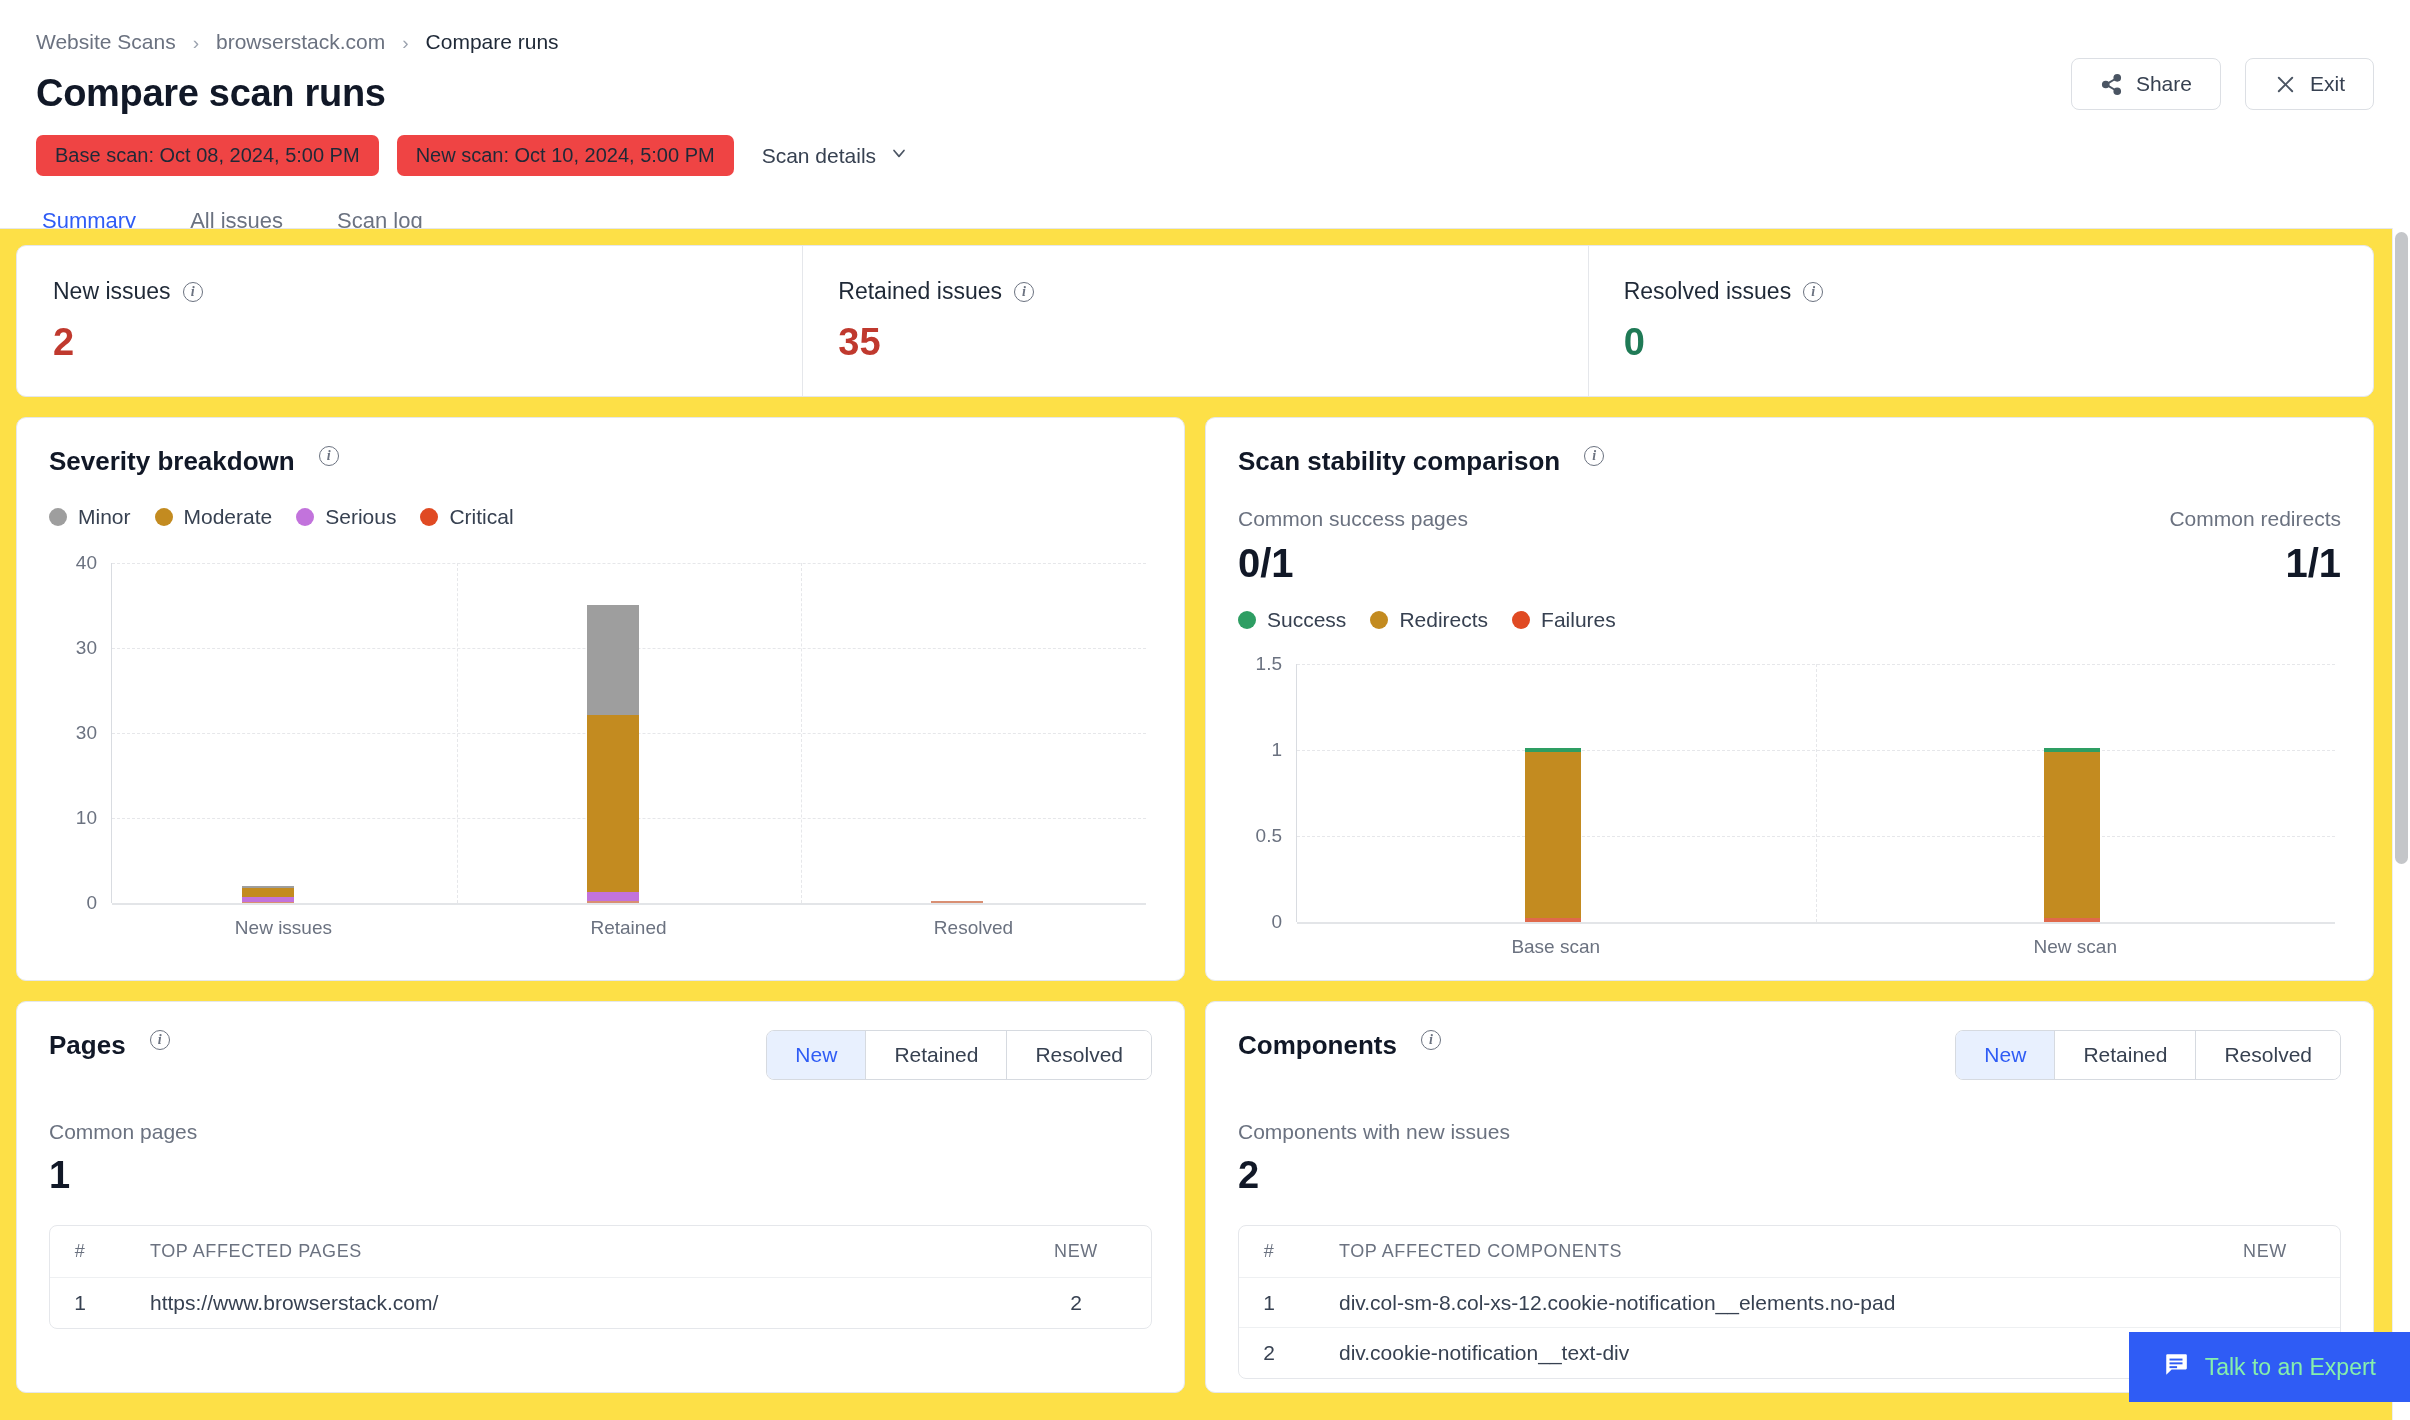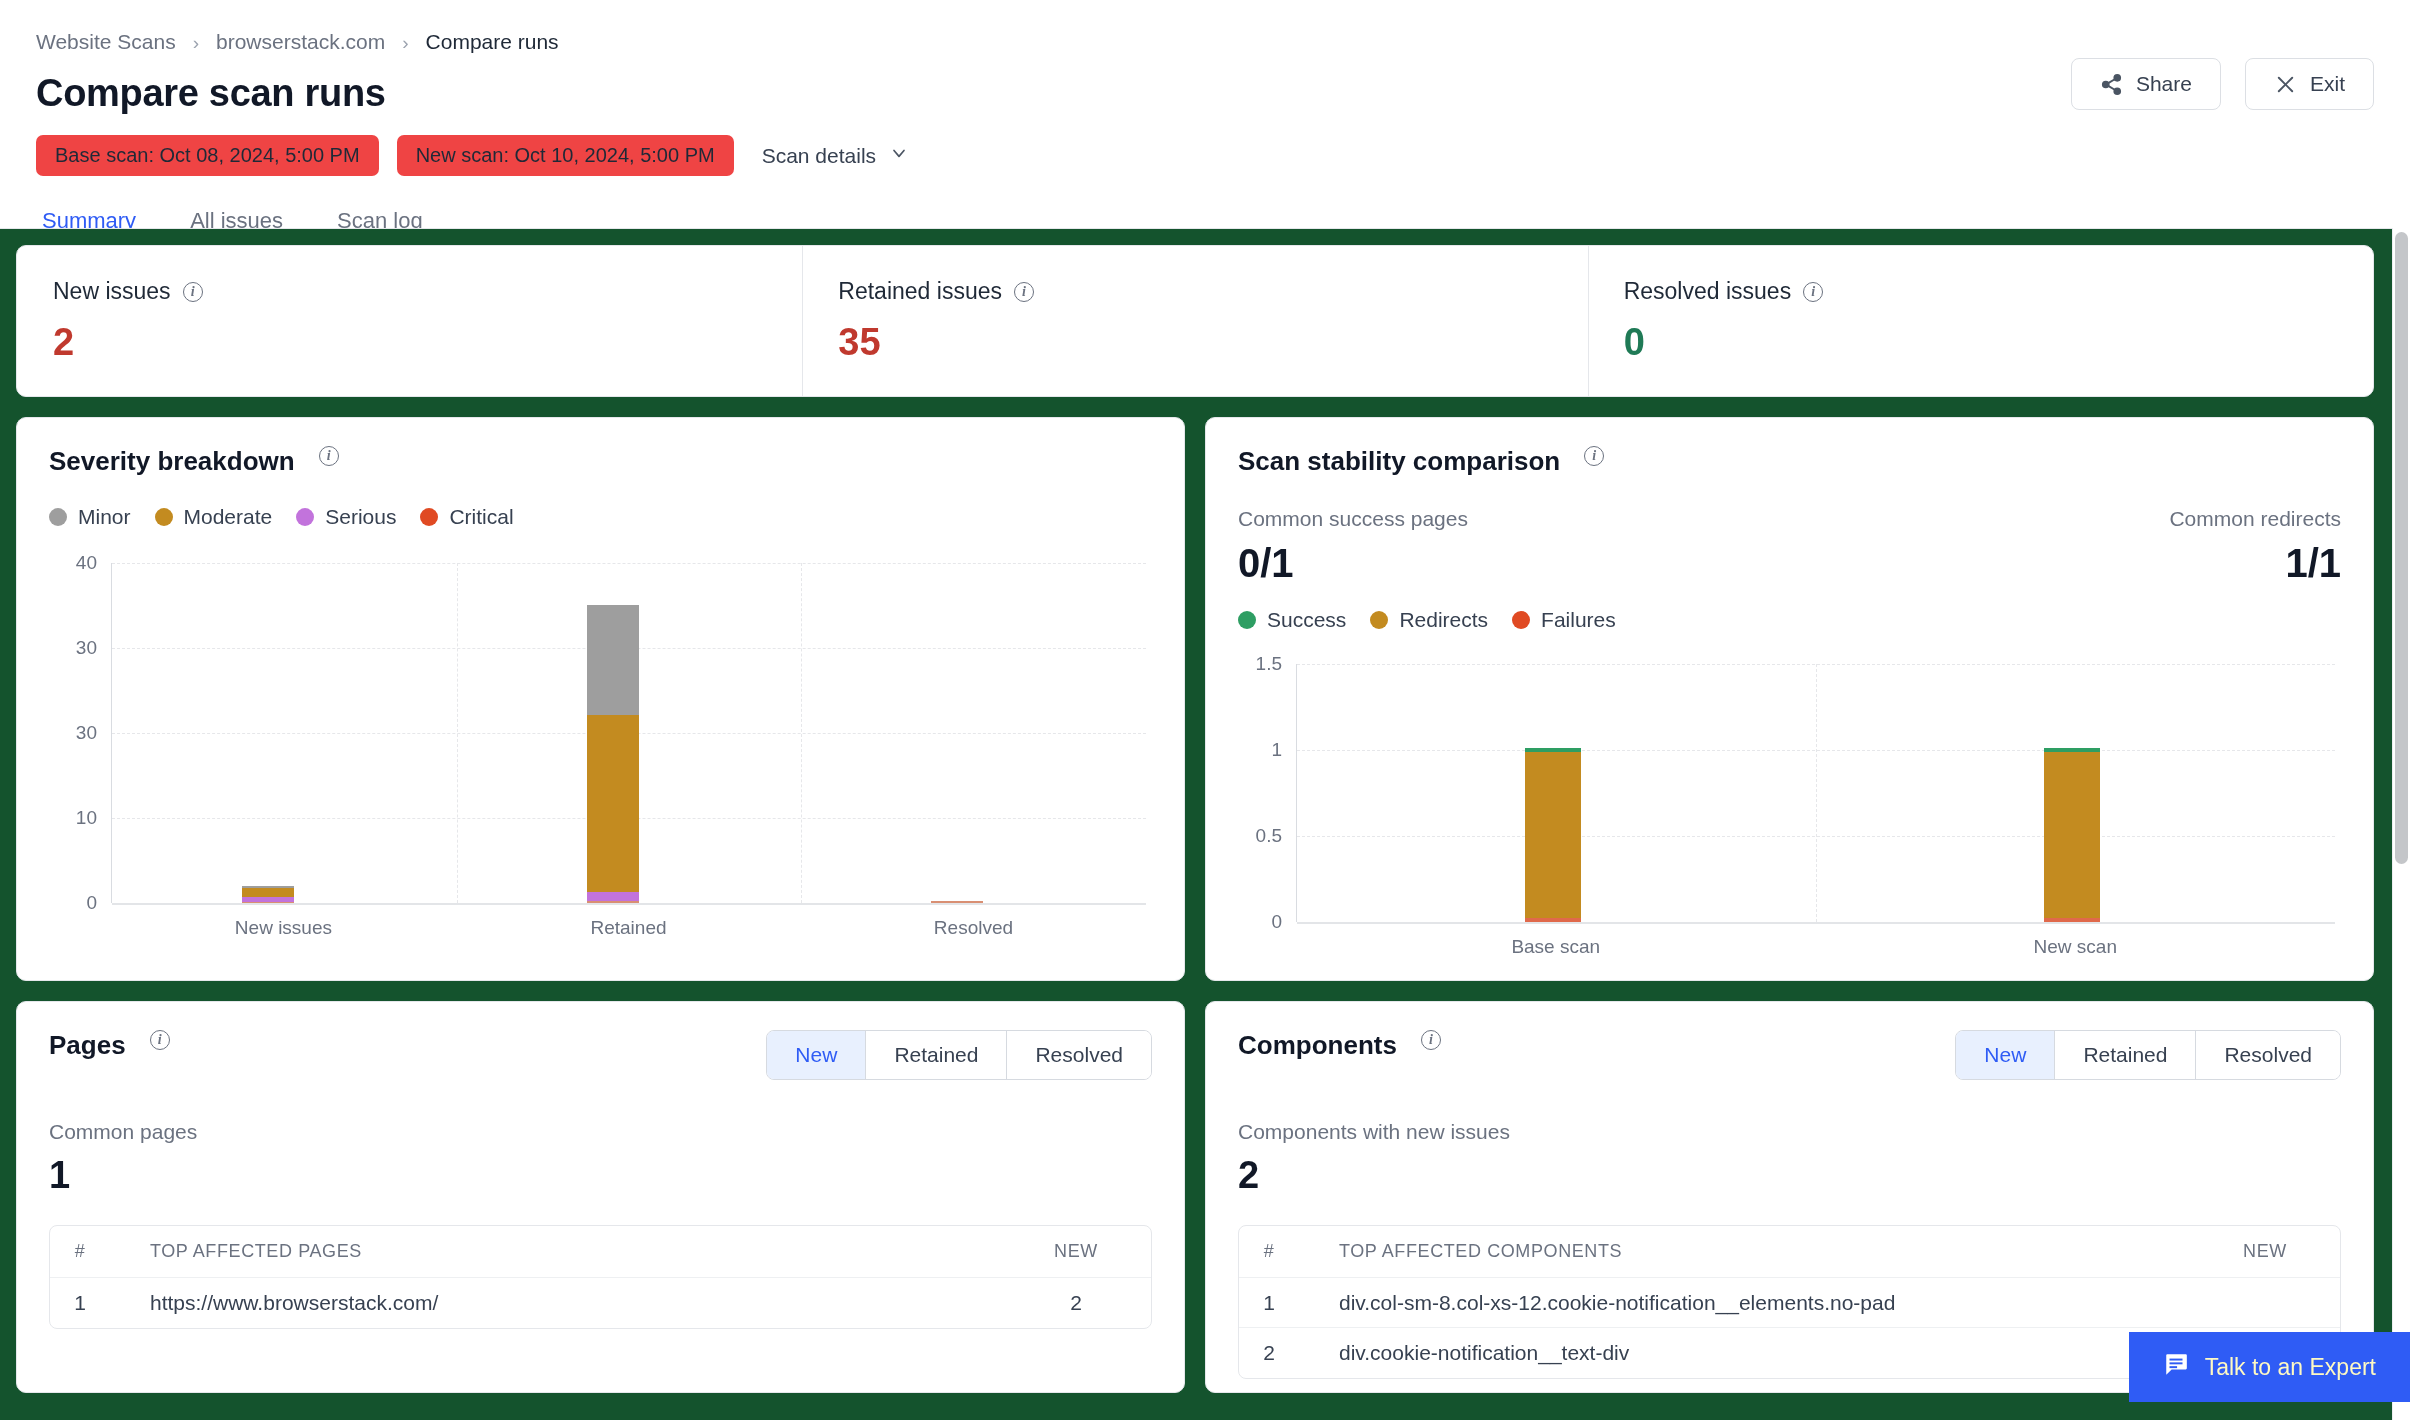--- a/index.html
+++ b/index.html
@@ -46,21 +46,21 @@
   .tab.active { color: #2f5cf5; font-weight: 500; }
   .tab.active::after {
     content: ""; position: absolute; left: -18px; right: -18px; bottom: 0;
     height: 4px; background: #2f5cf5; border-radius: 2px;
   }
   .tabs-underline { position: absolute; left: 0; right: 0; bottom: 0; height: 1px; background: #e5e7eb; }
 
   
   .body-wrap {
     position: absolute; left: 0; right: 0; top: 228px; bottom: 0;
-    background: #14532d; padding: 16px 36px 0 16px;
+    background: #fde047; padding: 16px 36px 0 16px;
     border-top: 1px solid #e5e7eb;
   }
   .card {
     background: #fff; border: 1px solid #e5e7eb; border-radius: 10px;
   }
 
   
   .stat-row { display: flex; height: 152px; margin-bottom: 20px; }
   .stat-cell { flex: 1; padding: 32px 36px; position: relative; }
   .stat-cell + .stat-cell::before {
@@ -126,21 +126,21 @@
   .trow.head { height: 52px; }
   .th { font-size: 18px; color: #6b7280; letter-spacing: 0.6px; }
   .td { font-size: 21px; color: #374151; }
   .c-num { width: 60px; text-align: center; flex: none; }
   .c-main { flex: 1; padding-left: 40px; }
   .c-new { width: 150px; text-align: center; flex: none; }
 
   
   .chat-widget {
     position: absolute; right: 0px; bottom: 18px;
-    background: #2f5cf5; color: #fef9c3;
+    background: #2f5cf5; color: #86efac;
     display: flex; align-items: center; gap: 16px;
     padding: 19px 34px; font-size: 23px; cursor: pointer;
   }
 
   
   .scrollbar-track { position: absolute; right: 0; top: 228px; bottom: 0; width: 18px; background: #ffffff; border-left: 1px solid #eceef0; }
   .scrollbar-thumb { position: absolute; right: 2px; top: 4px; width: 13px; height: 632px; background: #c4c6c9; border-radius: 7px; }
 </style>
 </head>
 <body>

